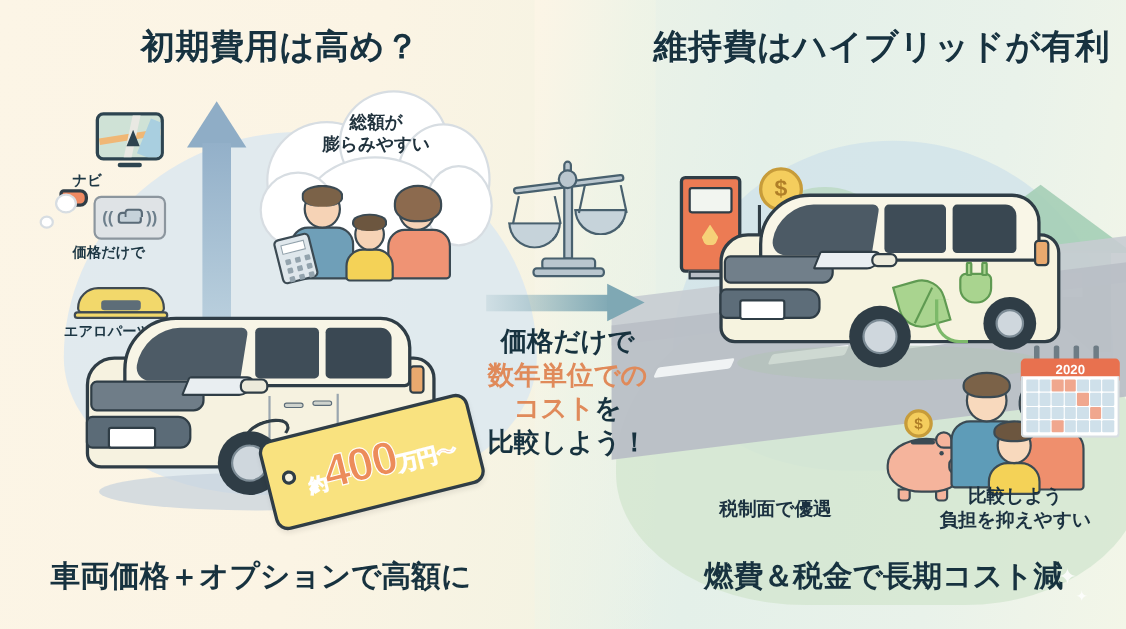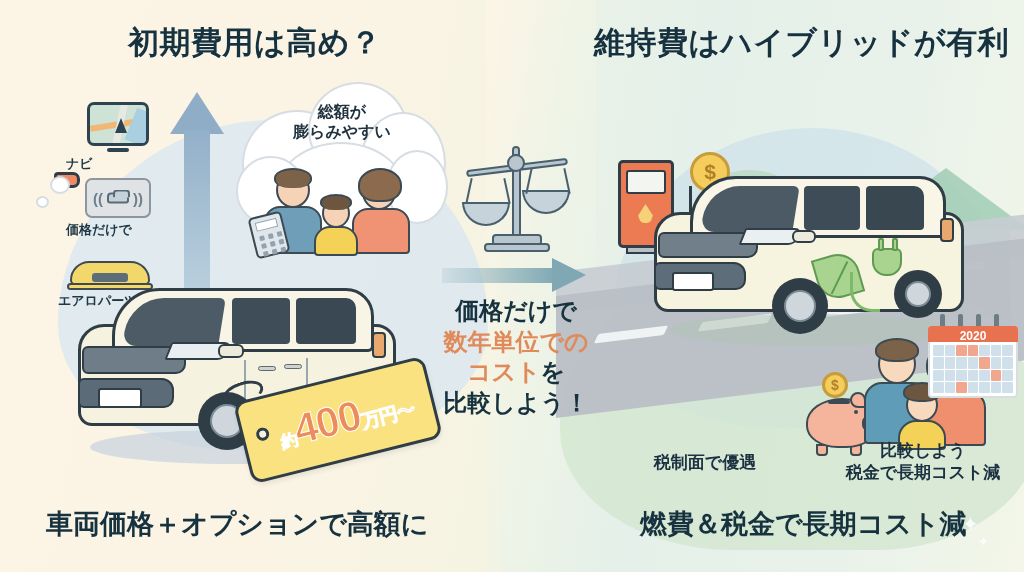--- a/index.html
+++ b/index.html
@@ -773,21 +773,21 @@
         <i class="hot"></i>
         <i></i>
         <i></i>
         <i></i>
         <i></i>
     </div>
   </div>
 
   <div class="sub-caption" id="cap-long">
     <span>比較しよう</span><br>
-    <span>税金で長期コスト減</span>
+    <span>負担を抑えやすい</span>
   </div>
 
   <div class="spark s1">✦</div>
   <div class="spark s2">✦</div>
 
   <div class="footer-caption" id="footer-left">車両価格＋オプションで高額に</div>
   <div class="footer-caption" id="footer-right">燃費＆税金で長期コスト減</div>
 
 </div>
 

